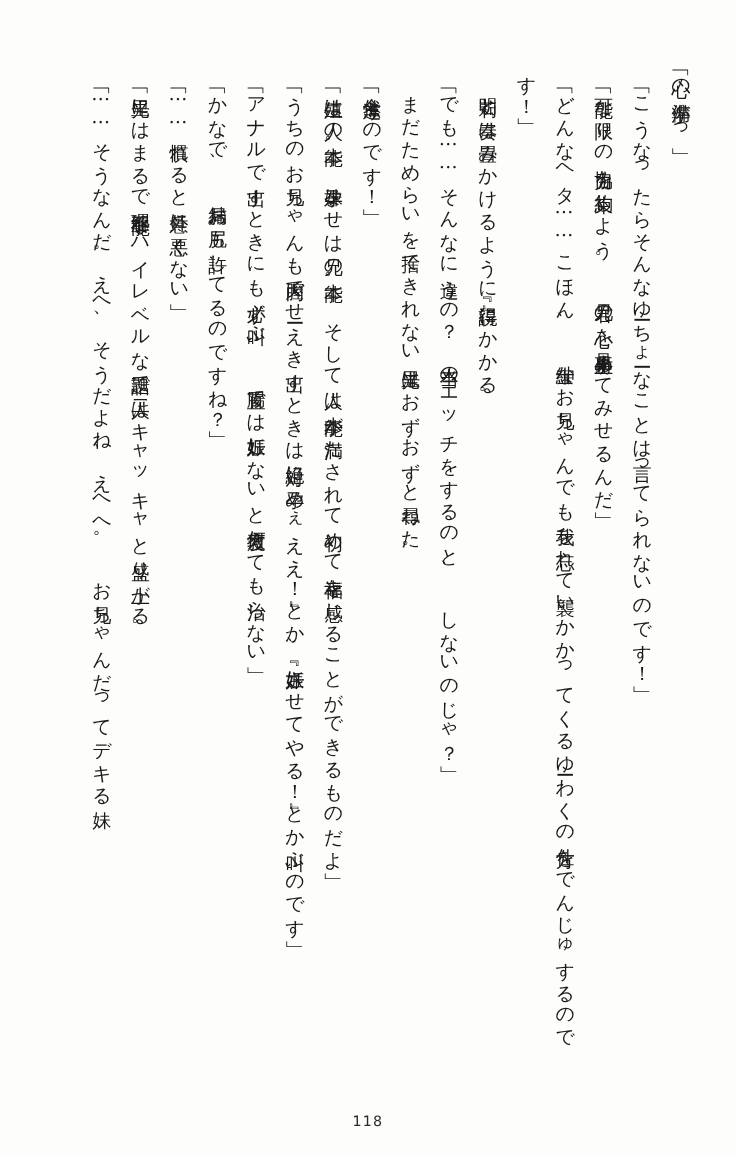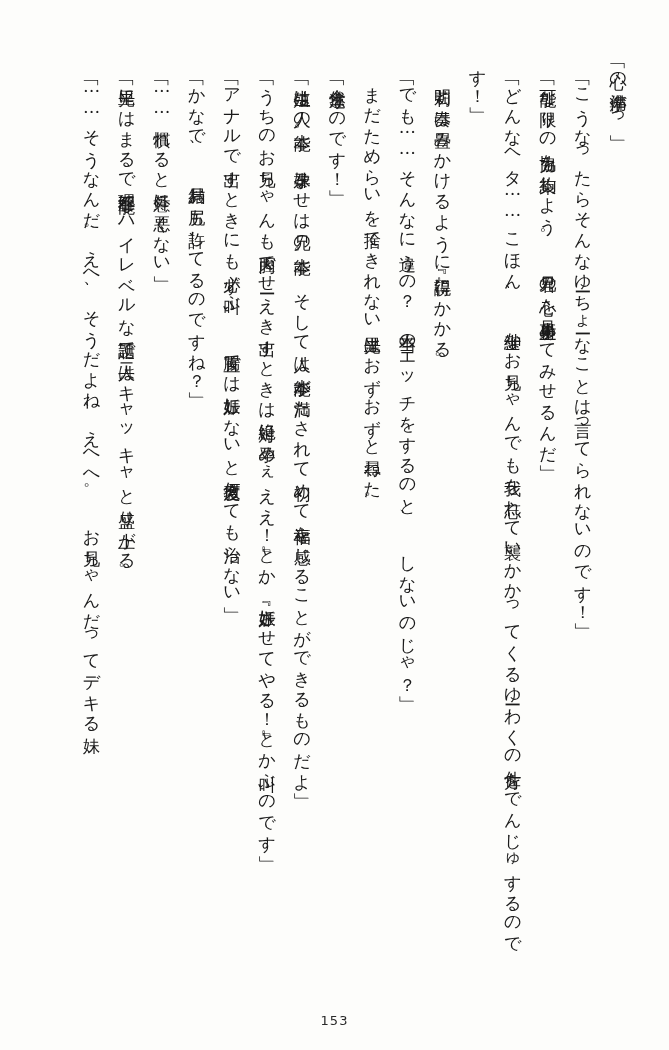--- a/index.html
+++ b/index.html
@@ -74,15 +74,15 @@
     <p>「全然違うのです！」</p>
     <p>「生殖は人の本能。　妹孕ませは兄の本能。　そして人は本能が満たされて初めて幸福を感じることができるものだよ」</p>
     <p>「うちのお兄ちゃんも膣内でせーえき出すときは絶対に『孕めぇええ！』とか、『妊娠させてやる！』とか叫ぶのです」</p>
     <p>「アナルで出すときにも必ず叫ぶ。　直腸では妊娠しないと何度教えても治らない」</p>
     <p>「かなで、　結局お尻も許してるのですね？」</p>
     <p>「……慣れると意外に悪くない」</p>
     <p>「光里にはまるで理解不能なハイレベルな話題で二人はキャッキャと盛り上がる。</p>
     <p>「……そうなんだ。えへ、そうだよね、えへへ。　お兄ちゃんだってデキる妹</p>
   </div>
 
-  <div id="page-number">153</div>
+  <div id="page-number">118</div>
 
 </div>
 
 </body></html>

